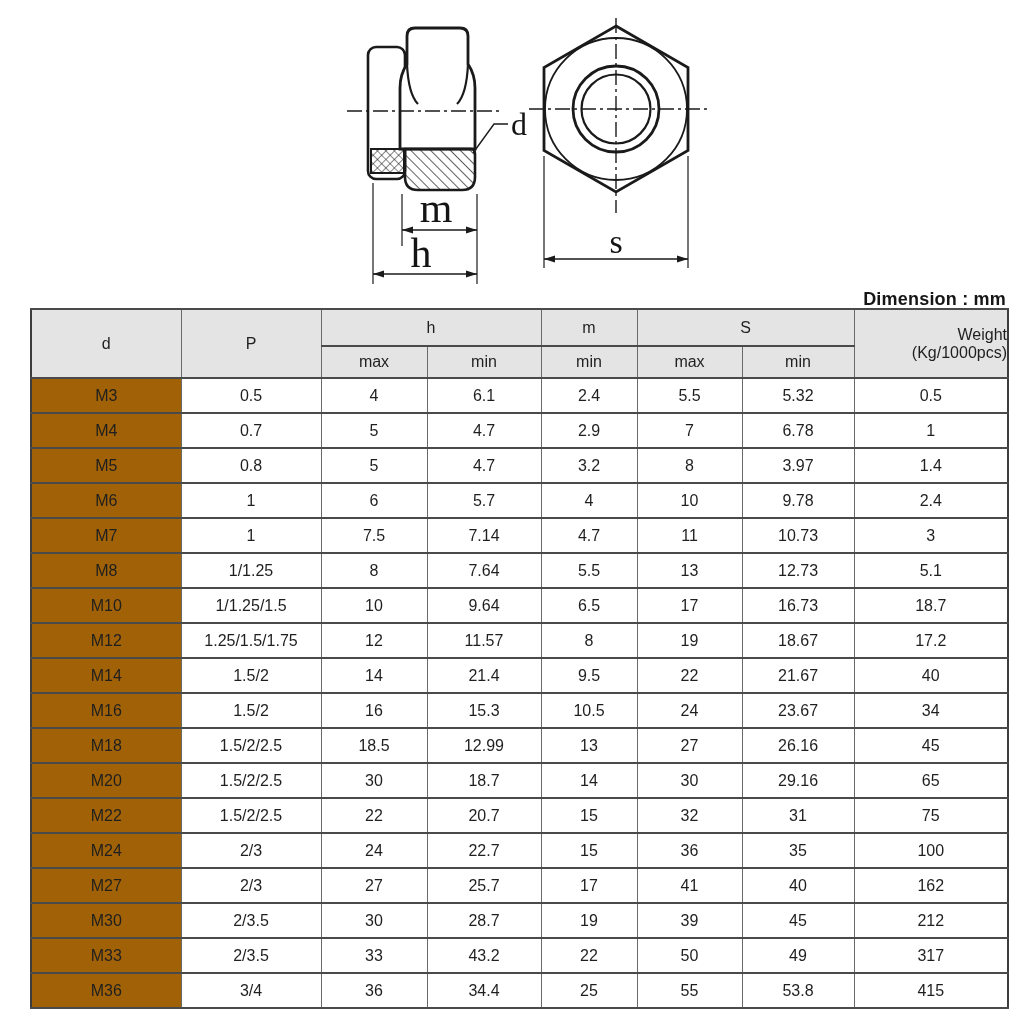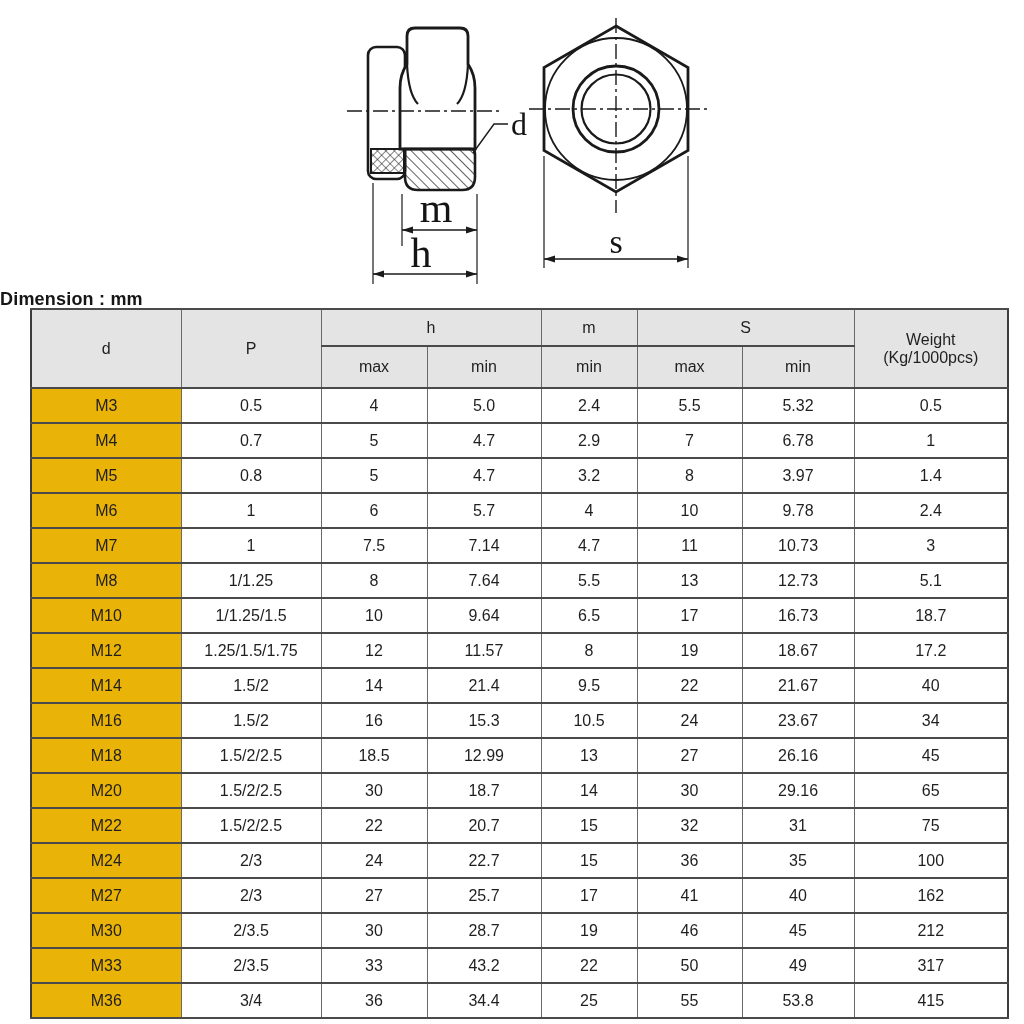--- a/index.html
+++ b/index.html
@@ -2,37 +2,37 @@
 <html><head>
 <meta charset="utf-8">
 <style>
   * { margin:0; padding:0; box-sizing:border-box; }
   html,body { width:1024px; height:1024px; background:#ffffff; overflow:hidden;
     font-family:"Liberation Sans", sans-serif; color:#1f1f1f; }
 
   .drawings { display:flex; align-items:flex-start; padding:6px 0 0 335px; height:292px; }
   .drawings svg { display:block; }
 
-  .note { padding-right:18px; font-size:18px; font-weight:600;
+  .note { text-align:right; padding-right:18px; font-size:18px; font-weight:600;
     height:16px; line-height:14px; color:#161616; letter-spacing:0.2px; }
 
   table.spec { border-collapse:collapse; margin-left:30px; width:977px; table-layout:fixed;
     border:2.5px solid #3c3c3c; }
   .spec th, .spec td {
     border-left:1.5px solid #6a6a6a; border-right:1.5px solid #6a6a6a;
     border-top:2.5px solid #4a4a4a; border-bottom:2.5px solid #4a4a4a;
     text-align:center; vertical-align:middle; font-weight:400; font-size:16px;
     background:#ffffff; padding:0;
   }
   .spec thead th { background:#e4e4e4; }
   .spec tr.h1 th { height:37px; }
-  .spec tr.h2 th { height:42px; }
+  .spec tr.h2 th { height:32px; }
   .spec tbody td { height:35px; }
-  .spec td.col-d { background:#eab308; }
-  .weight-head div { line-height:18px; }
+  .spec td.col-d { background:#a16207; }
+  .weight-head div { line-height:18px;text-align:right; }
 
   .dim-label { font-family:"Liberation Serif", serif; fill:#141414; }
   .outline { fill:#ffffff; stroke:#1a1a1a; }
   .thin    { fill:none;    stroke:#1a1a1a; }
 </style>
 </head>
 <body>
 
 <div class="drawings">
 
@@ -121,21 +121,21 @@
       <th>min</th>
       <th>max</th>
       <th>min</th>
     </tr>
   </thead>
   <tbody>
       <tr>
         <td class="col-d">M3</td>
         <td>0.5</td>
         <td>4</td>
-        <td>5.0</td>
+        <td>6.1</td>
         <td>2.4</td>
         <td>5.5</td>
         <td>5.32</td>
         <td>0.5</td>
       </tr>
       <tr>
         <td class="col-d">M4</td>
         <td>0.7</td>
         <td>5</td>
         <td>4.7</td>
@@ -273,21 +273,21 @@
         <td>41</td>
         <td>40</td>
         <td>162</td>
       </tr>
       <tr>
         <td class="col-d">M30</td>
         <td>2/3.5</td>
         <td>30</td>
         <td>28.7</td>
         <td>19</td>
-        <td>46</td>
+        <td>39</td>
         <td>45</td>
         <td>212</td>
       </tr>
       <tr>
         <td class="col-d">M33</td>
         <td>2/3.5</td>
         <td>33</td>
         <td>43.2</td>
         <td>22</td>
         <td>50</td>

